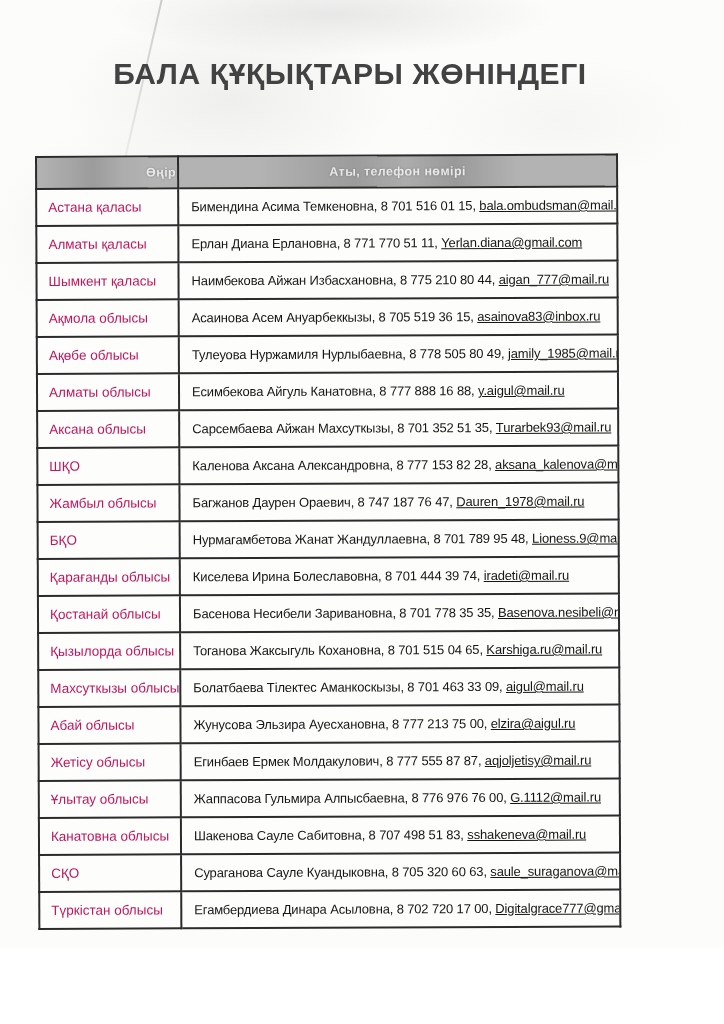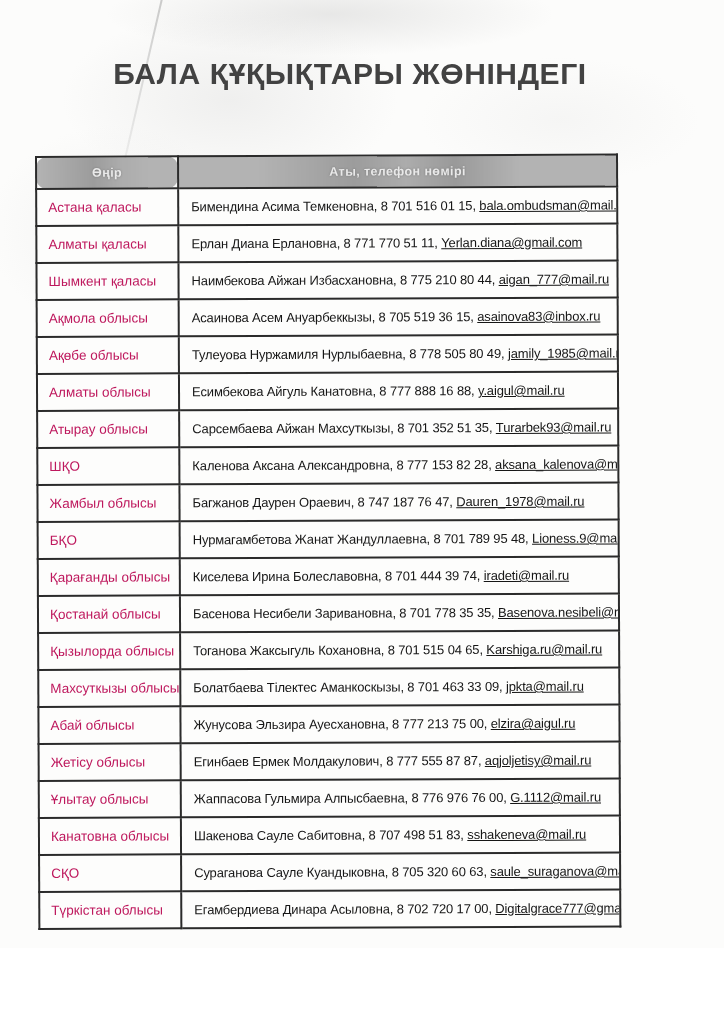--- a/index.html
+++ b/index.html
@@ -33,23 +33,22 @@
     transform: rotate(-0.25deg); transform-origin: left top;
   }
   .doc-table th, .doc-table td {
     border: 2px solid #2b2b2b; overflow: hidden; white-space: nowrap;
   }
   .doc-table thead th {
     height: 28px; font-size: 12.5px; font-weight: 700; color: #e9e9e9;
     letter-spacing: 0.4px; text-shadow: 0 0 2px rgba(110,110,110,0.9);
   }
   th.col-region {
-    width: 138px; text-align: center;
+    width: 138px; text-align: right;
     background: linear-gradient(90deg, rgba(0,0,0,0) 0%, rgba(0,0,0,0.13) 40%, rgba(0,0,0,0.04) 60%, rgba(0,0,0,0) 80%), #b3b3b3;
-    border-radius: 11px;
   }
   th.col-contact {
     background: linear-gradient(90deg, rgba(0,0,0,0) 18%, rgba(0,0,0,0.13) 40%, rgba(0,0,0,0.04) 52%, rgba(0,0,0,0.14) 63%, rgba(0,0,0,0) 78%), #b3b3b3;
     text-align: center;
   }
   .doc-table tbody td { height: 35px; background: #fdfdfc; }
   .region-cell {
     font-size: 13.5px; color: #be185d; padding: 0 4px 0 11px;
   }
   .contact-cell {
@@ -121,21 +120,21 @@
 
   <tr>
     <td class="region-cell">Алматы облысы</td>
     <td class="contact-cell">
       <span>Есимбекова Айгуль Канатовна, 8 777 888 16 88,</span>
       <span class="email">y.aigul@mail.ru</span>
     </td>
   </tr>
 
   <tr>
-    <td class="region-cell">Атырау облысы</td>
+    <td class="region-cell">Аксана облысы</td>
     <td class="contact-cell">
       <span>Сарсембаева Айжан Махсуткызы, 8 701 352 51 35,</span>
       <span class="email">Turarbek93@mail.ru</span>
     </td>
   </tr>
 
   <tr>
     <td class="region-cell">ШҚО</td>
     <td class="contact-cell">
       <span>Каленова Аксана Александровна, 8 777 153 82 28,</span>
@@ -180,21 +179,21 @@
     <td class="contact-cell">
       <span>Тоганова Жаксыгуль Кохановна, 8 701 515 04 65,</span>
       <span class="email">Karshiga.ru@mail.ru</span>
     </td>
   </tr>
 
   <tr>
     <td class="region-cell">Махсуткызы облысы</td>
     <td class="contact-cell">
       <span>Болатбаева Тілектес Аманкоскызы, 8 701 463 33 09,</span>
-      <span class="email">jpkta@mail.ru</span>
+      <span class="email">aigul@mail.ru</span>
     </td>
   </tr>
 
   <tr>
     <td class="region-cell">Абай облысы</td>
     <td class="contact-cell">
       <span>Жунусова Эльзира Ауесхановна, 8 777 213 75 00,</span>
       <span class="email">elzira@aigul.ru</span>
     </td>
   </tr>

